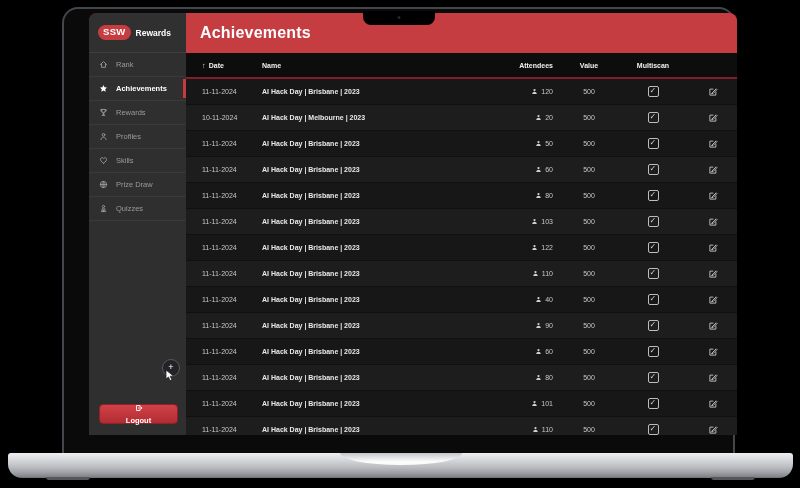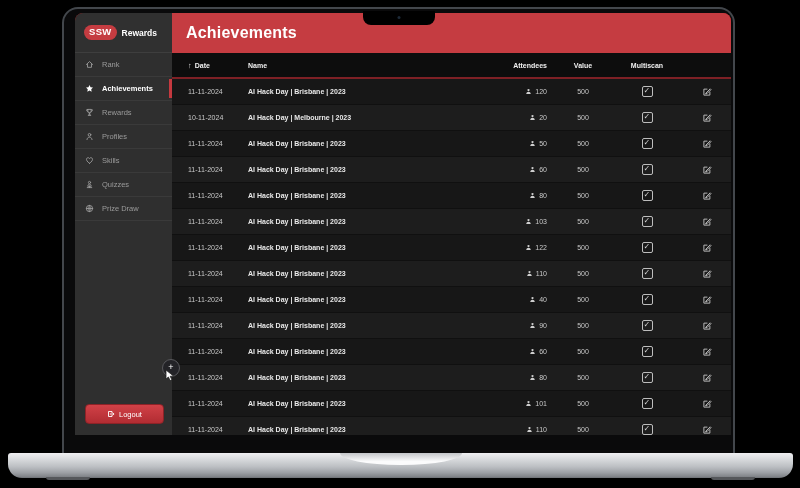--- a/index.html
+++ b/index.html
@@ -3,22 +3,22 @@
 <meta charset="utf-8">
 <style>
   html,body{margin:0;padding:0;background:#000;}
   .stage{position:relative;width:800px;height:488px;background:#000;overflow:hidden;
          font-family:"Liberation Sans",sans-serif;-webkit-font-smoothing:antialiased;}
 
   
   .screen{position:absolute;left:62px;top:7px;width:673px;height:448px;box-sizing:border-box;
           background:#0a0a0b;border:2px solid #43474c;border-bottom:none;
           border-radius:16px 16px 0 0;}
-  .viewport{position:absolute;left:11px;top:4px;width:648px;height:422px;background:#b91c1c;
-            border-radius:8px 8px 0 0;overflow:hidden;padding-left:8px;}
+  .viewport{position:absolute;left:25px;top:4px;width:648px;height:422px;background:#b91c1c;
+            border-radius:8px 8px 0 0;overflow:hidden;}
   .notch{position:absolute;left:50%;top:2px;transform:translateX(-50%);width:72px;height:14px;
          background:#000;border-radius:0 0 8px 8px;z-index:40;}
   .camera{position:absolute;left:50%;top:5px;transform:translateX(-50%);width:3px;height:3px;
           border-radius:50%;background:#1d2a38;}
   .base{position:absolute;left:8px;top:453px;width:785px;height:25px;
         background:linear-gradient(180deg,#efeff1 0%,#d8dadd 25%,#bcbfc3 55%,#9ea1a6 78%,#808388 95%,#6b6e73 100%);
         border-radius:3px 3px 14px 14px;}
   .scoop{position:absolute;left:50%;top:0;transform:translateX(-50%);width:122px;height:12px;
          background:linear-gradient(180deg,#c3c5c8,#fbfbfc 70%);border-radius:0 0 60px 60px / 0 0 12px 12px;}
   .foot{position:absolute;top:24px;width:44px;height:3px;background:#55575b;border-radius:0 0 4px 4px;}
@@ -39,22 +39,22 @@
   .sidebar{position:absolute;left:0;top:40px;bottom:0;width:97px;background:#2f2f2f;z-index:2;}
   .nav-item{height:23px;display:flex;align-items:center;gap:8px;padding-left:10px;
             border-bottom:1px solid #3a3a3a;color:#9b9b9b;font-size:7.5px;position:relative;cursor:pointer;}
   .nav-item .nicon{display:flex;align-items:center;}
   .nav-item svg{width:9px;height:9px;stroke:currentColor;fill:none;stroke-width:1.6;
                 stroke-linecap:round;stroke-linejoin:round;}
   .nav-item.active{color:#fff;font-weight:700;}
   .nav-item.active::after{content:"";position:absolute;right:0;top:2px;bottom:2px;width:3px;background:#c5393f;}
   .logout-btn{position:absolute;left:10px;right:8px;bottom:11px;height:18px;
               background:linear-gradient(180deg,#d14147,#b12c32);border:1px solid #8e2227;border-radius:4px;
-              color:#fff;font-size:7.5px;font-weight:400;display:flex;align-items:center;
-              justify-content:center;gap:4px;cursor:pointer;}
+              color:#fff;font-size:7.5px;font-weight:700;display:flex;align-items:center;
+              justify-content:center;gap:4px;cursor:pointer;flex-direction:column;}
   .logout-btn svg{width:8px;height:8px;stroke:#fff;fill:none;stroke-width:1.8;stroke-linecap:round;stroke-linejoin:round;}
 
   
   .main{position:absolute;left:97px;top:40px;right:0;bottom:0;background:#141414;overflow:hidden;}
   .thead{height:24px;display:flex;align-items:center;background:#0d0d0d;
          border-bottom:2px solid #7e2025;color:#f0f0f0;font-size:7px;font-weight:700;}
   .trow{height:26px;display:flex;align-items:center;font-size:7px;color:#c9c9c9;
         border-bottom:1px solid #101010;box-sizing:border-box;}
   .trow:nth-child(odd){background:#171717;}
   .trow:nth-child(even){background:#1d1d1d;}
@@ -134,34 +134,34 @@
           <span class="nicon">
             <svg viewBox="0 0 16 16">
                 <path d="M8 13S2.6 9.7 2.6 6a2.9 2.9 0 015.4-1.5A2.9 2.9 0 0113.4 6C13.4 9.7 8 13 8 13z"></path>
               </svg>
             </span>
           <span>Skills</span>
         </div>
         <div class="nav-item">
           <span class="nicon">
             <svg viewBox="0 0 16 16">
+                <circle cx="8" cy="8" r="5.6"></circle>
+                <path d="M2.4 8h11.2M8 2.4c-1.9 1.6-1.9 9.6 0 11.2M8 2.4c1.9 1.6 1.9 9.6 0 11.2"></path>
+              </svg>
+            </span>
+          <span>Prize Draw</span>
+        </div>
+        <div class="nav-item">
+          <span class="nicon">
+            <svg viewBox="0 0 16 16">
                 <circle cx="8" cy="4.4" r="2"></circle>
                 <path d="M5 10.5c.3-2.2 1.5-3.2 3-3.2s2.7 1 3 3.2zM4 13.5h8M8 10.5v3"></path>
               </svg>
             </span>
           <span>Quizzes</span>
-        </div>
-        <div class="nav-item">
-          <span class="nicon">
-            <svg viewBox="0 0 16 16">
-                <circle cx="8" cy="8" r="5.6"></circle>
-                <path d="M2.4 8h11.2M8 2.4c-1.9 1.6-1.9 9.6 0 11.2M8 2.4c1.9 1.6 1.9 9.6 0 11.2"></path>
-              </svg>
-            </span>
-          <span>Prize Draw</span>
         </div>
 
         <div class="logout-btn">
           <span style="display:flex;">
             <svg viewBox="0 0 16 16">
                 <path d="M10 5V3H3v10h7v-2M6.5 8h7M11.5 5.8 13.7 8l-2.2 2.2"></path>
               </svg>
             </span>
           <span>Logout</span>
         </div>

